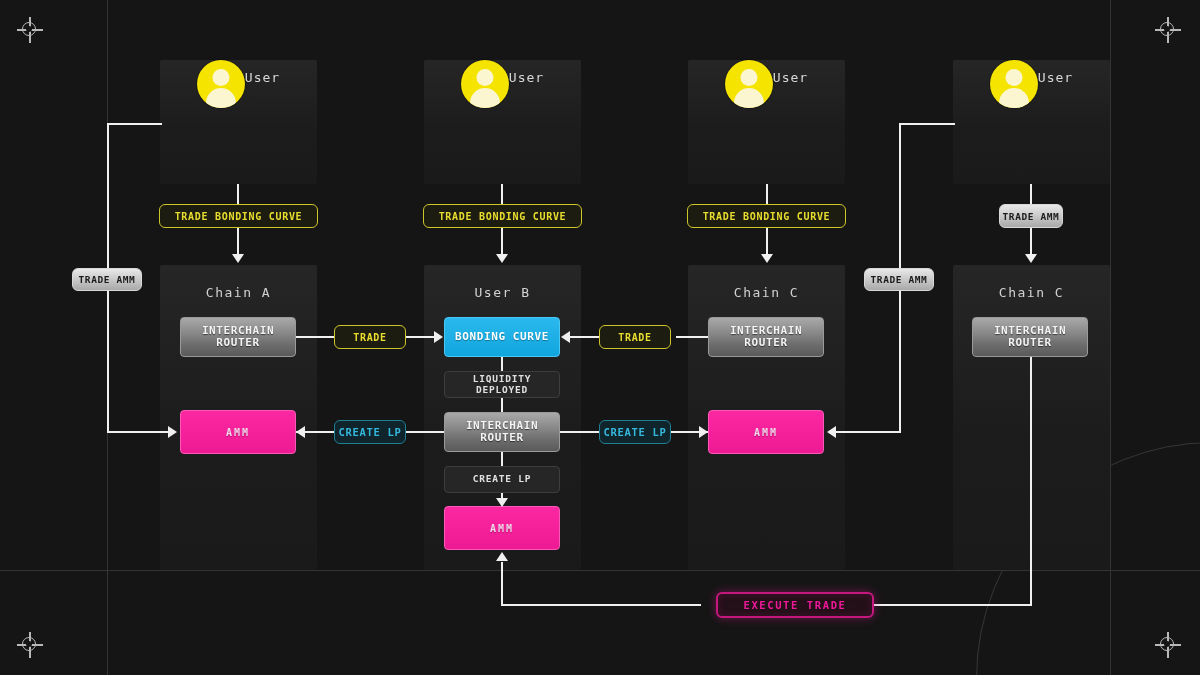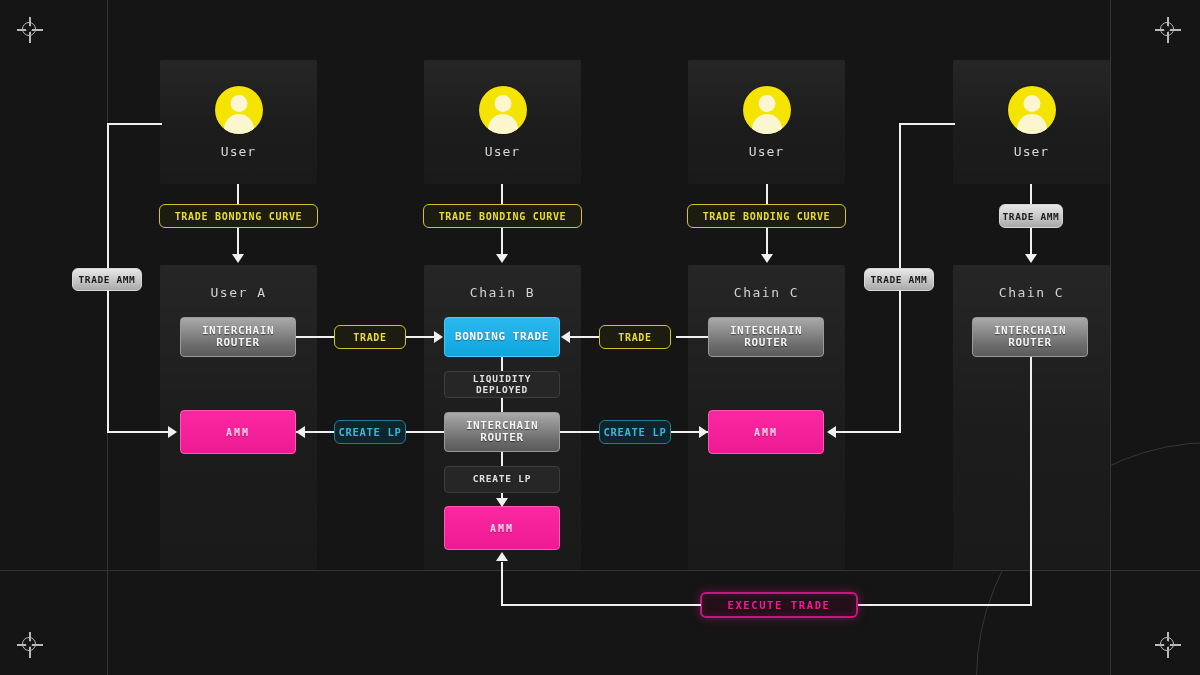--- a/index.html
+++ b/index.html
@@ -40,21 +40,21 @@
     background:#151515;border-radius:50%;
   }
 
   
   .panel{
     position:absolute;
     background:linear-gradient(180deg,#262626 0%,#1c1c1c 55%,#1a1a1a 100%);
     border-radius:2px;
   }
   .user-card{
-    display:flex;flex-direction:column;align-items:center;justify-content:center;
+    display:flex;flex-direction:row;justify-content:center;
   }
   .avatar{
     width:48px;height:48px;border-radius:50%;
     background:#f5e400;
     position:relative;overflow:hidden;
     box-shadow:0 0 0 1px rgba(0,0,0,.25);
   }
   .avatar .head{
     position:absolute;left:50%;top:9px;transform:translateX(-50%);
     width:17px;height:17px;border-radius:50%;background:#fbf6cf;
@@ -124,20 +124,21 @@
   .lab-silver{
     background:linear-gradient(180deg,#e8e8e8 0%,#c9c9c9 50%,#a9a9a9 100%);
     border:1px solid #d8d8d8;
     color:#1b1b1b;font-size:9.5px;font-weight:bold;letter-spacing:.6px;
   }
   .lab-exec{
     background:#231018;
     border:2px solid #c4187e;
     color:#f0199a;font-size:10.5px;font-weight:bold;letter-spacing:1.6px;
     box-shadow:0 0 10px rgba(215,25,140,.45),inset 0 0 8px rgba(215,25,140,.18);
+    margin-left:16px;
   }
 
   
   .wire{position:absolute;background:#f0f0f0;}
   .wire-h{height:2px;}
   .wire-v{width:2px;}
   .arrow{position:absolute;width:0;height:0;}
   .arrow-down{border-left:6px solid transparent;border-right:6px solid transparent;border-top:9px solid #f0f0f0;}
   .arrow-up{border-left:6px solid transparent;border-right:6px solid transparent;border-bottom:9px solid #f0f0f0;}
   .arrow-left{border-top:6px solid transparent;border-bottom:6px solid transparent;border-right:9px solid #f0f0f0;}
@@ -202,24 +203,24 @@
   </div>
   <div class="panel user-card" style="left:953px;top:60px;width:157px;height:124px;">
     <div class="avatar">
         <div class="head"></div>
         <div class="body"></div>
       </div>
     <div class="user-label">User</div>
   </div>
 
   <div class="panel" style="left:160px;top:265px;width:157px;height:305px;">
-    <div class="chain-title" style="top:20px;">User A</div>
+    <div class="chain-title" style="top:20px;">Chain A</div>
   </div>
   <div class="panel" style="left:424px;top:265px;width:157px;height:305px;">
-    <div class="chain-title" style="top:20px;">Chain B</div>
+    <div class="chain-title" style="top:20px;">User B</div>
   </div>
   <div class="panel" style="left:688px;top:265px;width:157px;height:305px;">
     <div class="chain-title" style="top:20px;">Chain C</div>
   </div>
   <div class="panel" style="left:953px;top:265px;width:157px;height:305px;">
     <div class="chain-title" style="top:20px;">Chain C</div>
   </div>
 
   <div class="wire wire-v" style="left:237px;top:184px;height:22px;"></div>
   <div class="wire wire-v" style="left:237px;top:228px;height:28px;"></div>
@@ -238,21 +239,21 @@
   <div class="arrow arrow-down" style="left:1025px;top:254px;"></div>
 
   <div class="elabel lab-yellow" style="left:159px;top:204px;width:159px;height:24px;">TRADE BONDING CURVE</div>
   <div class="elabel lab-yellow" style="left:423px;top:204px;width:159px;height:24px;">TRADE BONDING CURVE</div>
   <div class="elabel lab-yellow" style="left:687px;top:204px;width:159px;height:24px;">TRADE BONDING CURVE</div>
   <div class="elabel lab-silver" style="left:999px;top:204px;width:64px;height:24px;">TRADE AMM</div>
 
   <div class="node node-router" style="left:180px;top:317px;width:116px;height:40px;">INTERCHAIN ROUTER</div>
   <div class="node node-amm" style="left:180px;top:410px;width:116px;height:44px;">AMM</div>
 
-  <div class="node node-bonding" style="left:444px;top:317px;width:116px;height:40px;">BONDING TRADE</div>
+  <div class="node node-bonding" style="left:444px;top:317px;width:116px;height:40px;">BONDING CURVE</div>
   <div class="node node-dark" style="left:444px;top:371px;width:116px;height:27px;">LIQUIDITY DEPLOYED</div>
   <div class="node node-router" style="left:444px;top:412px;width:116px;height:40px;">INTERCHAIN ROUTER</div>
   <div class="node node-dark" style="left:444px;top:466px;width:116px;height:27px;">CREATE LP</div>
   <div class="node node-amm" style="left:444px;top:506px;width:116px;height:44px;">AMM</div>
 
   <div class="wire wire-v" style="left:501px;top:357px;height:14px;"></div>
   <div class="wire wire-v" style="left:501px;top:398px;height:14px;"></div>
   <div class="wire wire-v" style="left:501px;top:452px;height:14px;"></div>
   <div class="wire wire-v" style="left:501px;top:493px;height:6px;"></div>
   <div class="arrow arrow-down" style="left:496px;top:498px;"></div>

